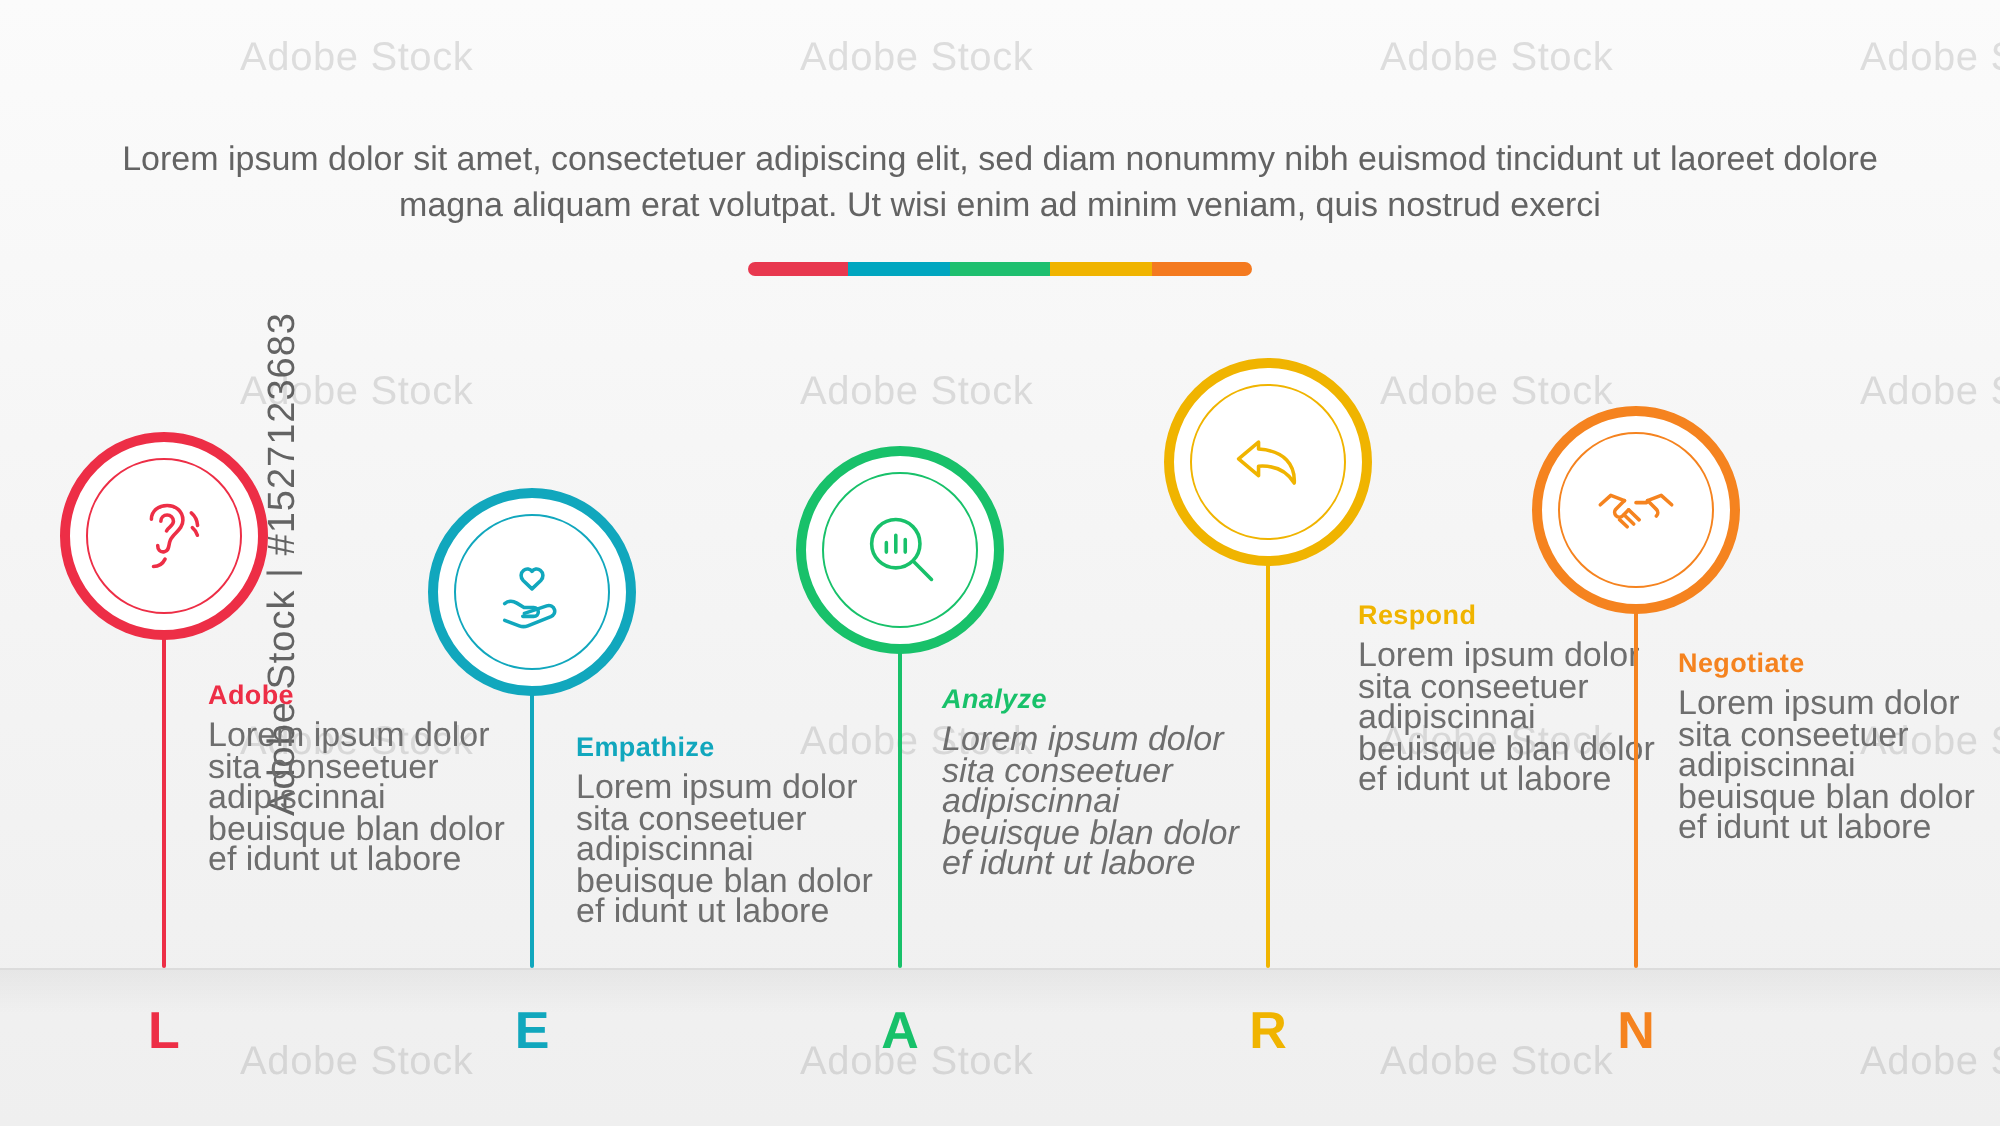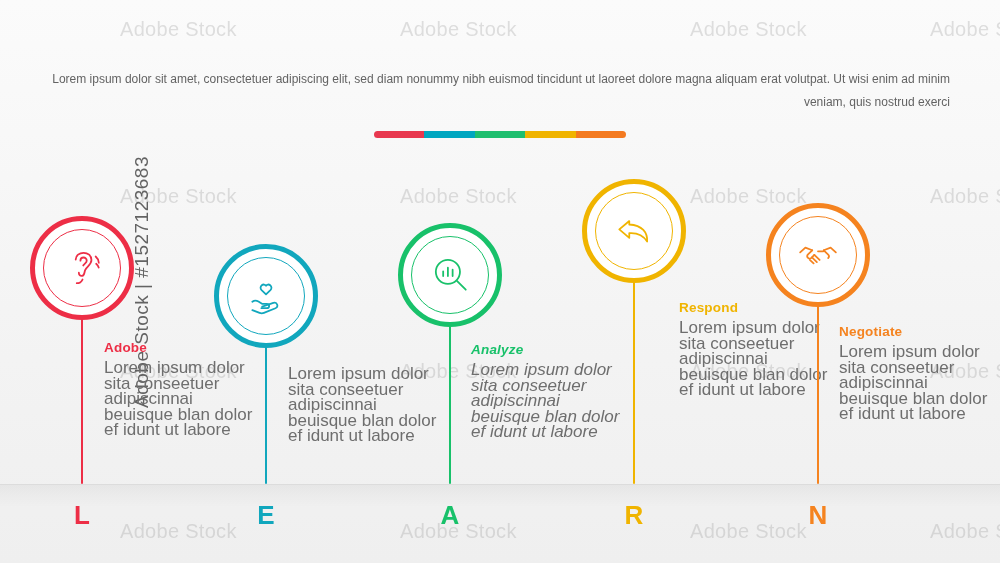--- a/index.html
+++ b/index.html
@@ -55,22 +55,22 @@
     font-size: 30px;
     font-weight: bold;
     letter-spacing: 1.2px;
     color: #2b2b2b;
   }
   .subtitle {
     position: absolute;
     left: 50px;
     right: 50px;
     top: 68px;
-    text-align: right;
-    font-size: 12px;
+    text-align: center;
+    font-size: 17px;
     line-height: 23px;
     color: #636363;
   }
 
   
   .rainbow {
     position: absolute;
     left: 374px;
     top: 131px;
     width: 252px;
@@ -218,20 +218,21 @@
             <div class="icon-wrap">
               <svg width="42" height="42" viewBox="0 0 40 40">
                 <path fill="none" stroke="#11a7bd" stroke-width="1.7" stroke-linecap="round" stroke-linejoin="round" d="M20 18.5l-4.2-4c-1.4-1.4-1.3-3.6.2-4.8 1.4-1.1 3.1-.7 4 .5 .9-1.2 2.6-1.6 4-.5 1.5 1.2 1.6 3.4.2 4.8L20 18.5z"></path>
                 <path fill="none" stroke="#11a7bd" stroke-width="1.7" stroke-linecap="round" stroke-linejoin="round" d="M7 25.5c1.8-1.4 4-1.3 5.8-.2l3.4 2.1h4.6c1.3 0 2.2 1 2.2 2.1 0 1.2-.9 2.1-2.2 2.1h-5.2"></path>
                 <path fill="none" stroke="#11a7bd" stroke-width="1.7" stroke-linecap="round" stroke-linejoin="round" d="M16.4 30.2l10.6-3.6c1.6-.5 3.2.3 3.7 1.8.4 1.3-.3 2.7-1.7 3.3l-11 4.4c-1.3.5-2.8.5-4.1 0L7 33.5"></path>
               </svg>
             </div>
           </div>
         </div>
         <div class="txtblock" style="left: 288px; top: 366px;">
+          <div class="lbl" style="color: rgb(17, 167, 189);">Empathize</div>
           <div class="desc">Lorem ipsum dolor sita conseetuer adipiscinnai beuisque blan dolor ef idunt ut labore</div>
         </div>
         <div class="letter" style="left: 246px; color: rgb(17, 167, 189);">E</div>
       </div>
       <div class="item">
         <div class="stem" style="left: 449px; top: 323px; height: 161px; background: rgb(24, 193, 106);"></div>
         <div class="ring-outer" style="left: 398px; top: 223px; width: 104px; height: 104px; border: 5px solid rgb(24, 193, 106);">
           <div class="ring-inner" style="left: 8px; top: 8px; width: 78px; height: 78px; border: 1.5px solid rgb(24, 193, 106);">
             <div class="icon-wrap">
               <svg width="42" height="42" viewBox="0 0 40 40">

